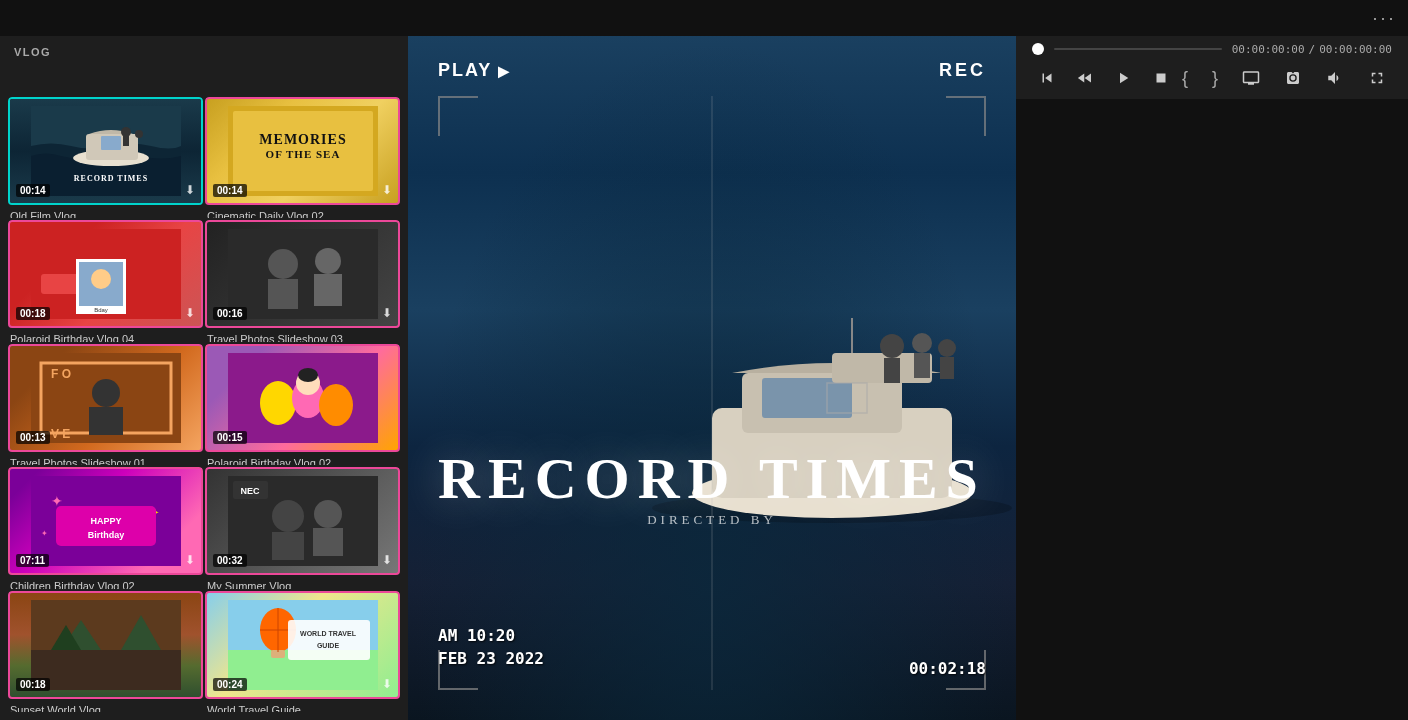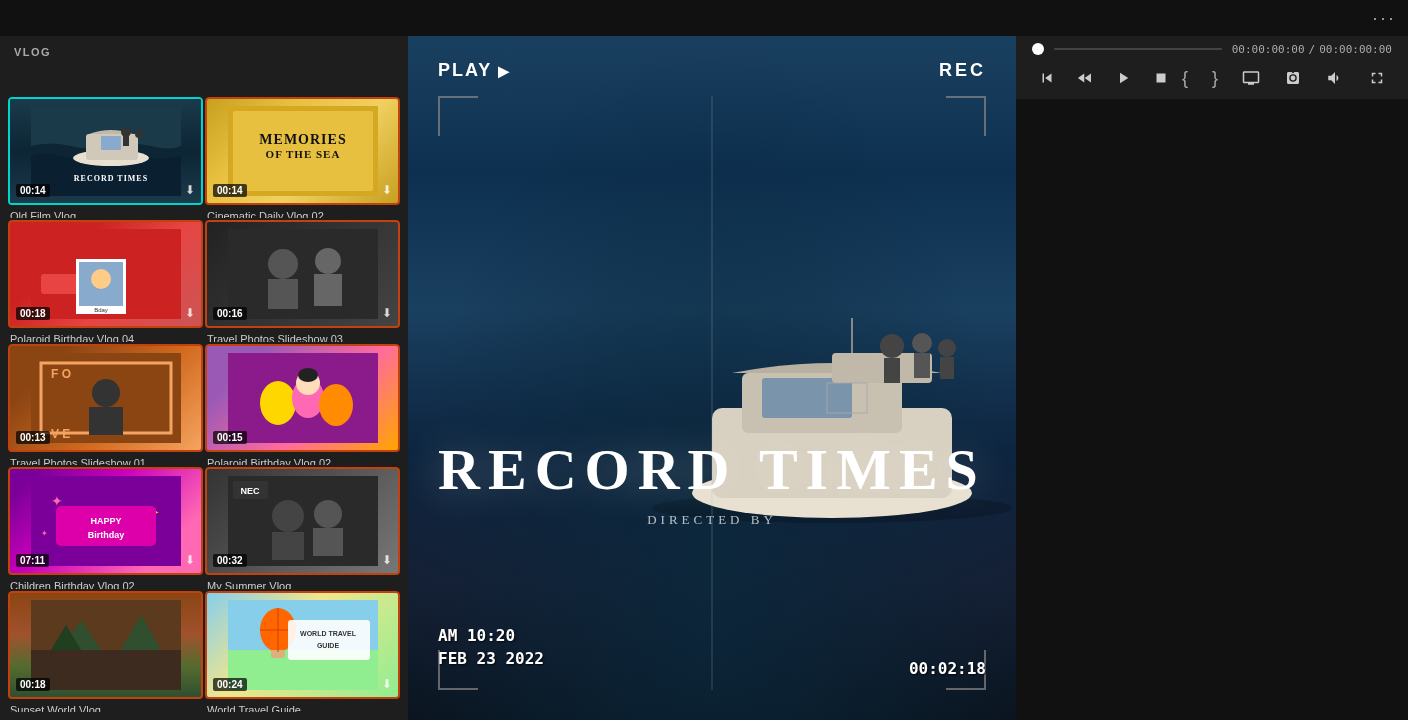--- a/index.html
+++ b/index.html
@@ -73,21 +73,21 @@
       border-radius: 4px;
       overflow: hidden;
     }
     .thumb-item.selected .thumb-img-wrap {
       border: 2px solid #00d4cc;
     }
     .thumb-img-wrap {
       position: relative;
       width: 100%;
       height: 108px;
-      background: #c2410c;
+      background: #ec4899;
       border-radius: 4px;
       overflow: hidden;
       border: 2px solid transparent;
     }
     .thumb-canvas {
       width: 100%;
       height: 100%;
       display: flex;
       align-items: center;
       justify-content: center;
@@ -258,21 +258,21 @@
       color: #fff;
       font-family: serif;
       text-shadow: 0 0 40px rgba(255,255,255,0.3);
       white-space: nowrap;
     }
     .directed-by {
       font-size: 13px;
       letter-spacing: 4px;
       color: rgba(255,255,255,0.7);
       text-align: center;
-      margin-top: 9px;
+      margin-top: 0;
       font-family: serif;
     }
 
     
     .timestamp-overlay {
       position: absolute;
       bottom: 50px;
       left: 30px;
       font-family: monospace;
       font-size: 16px;

